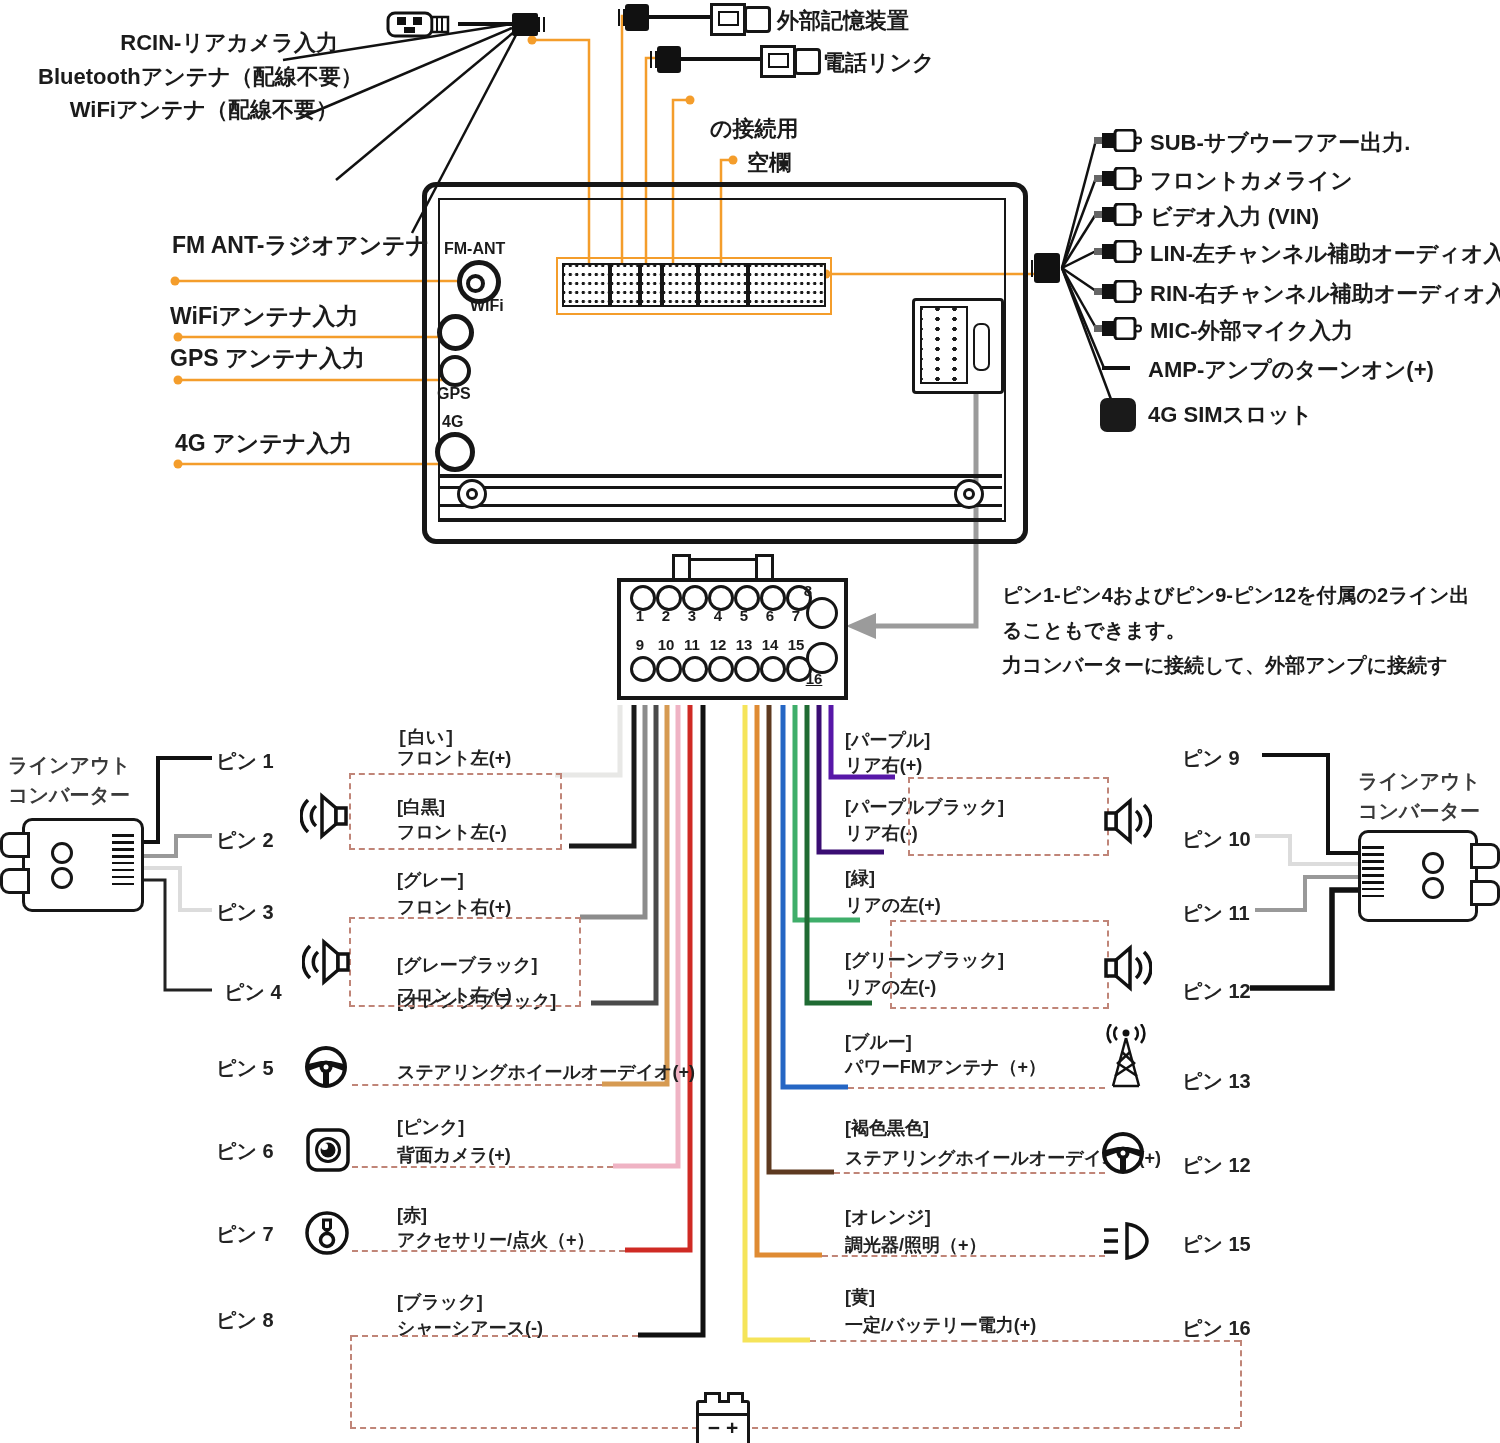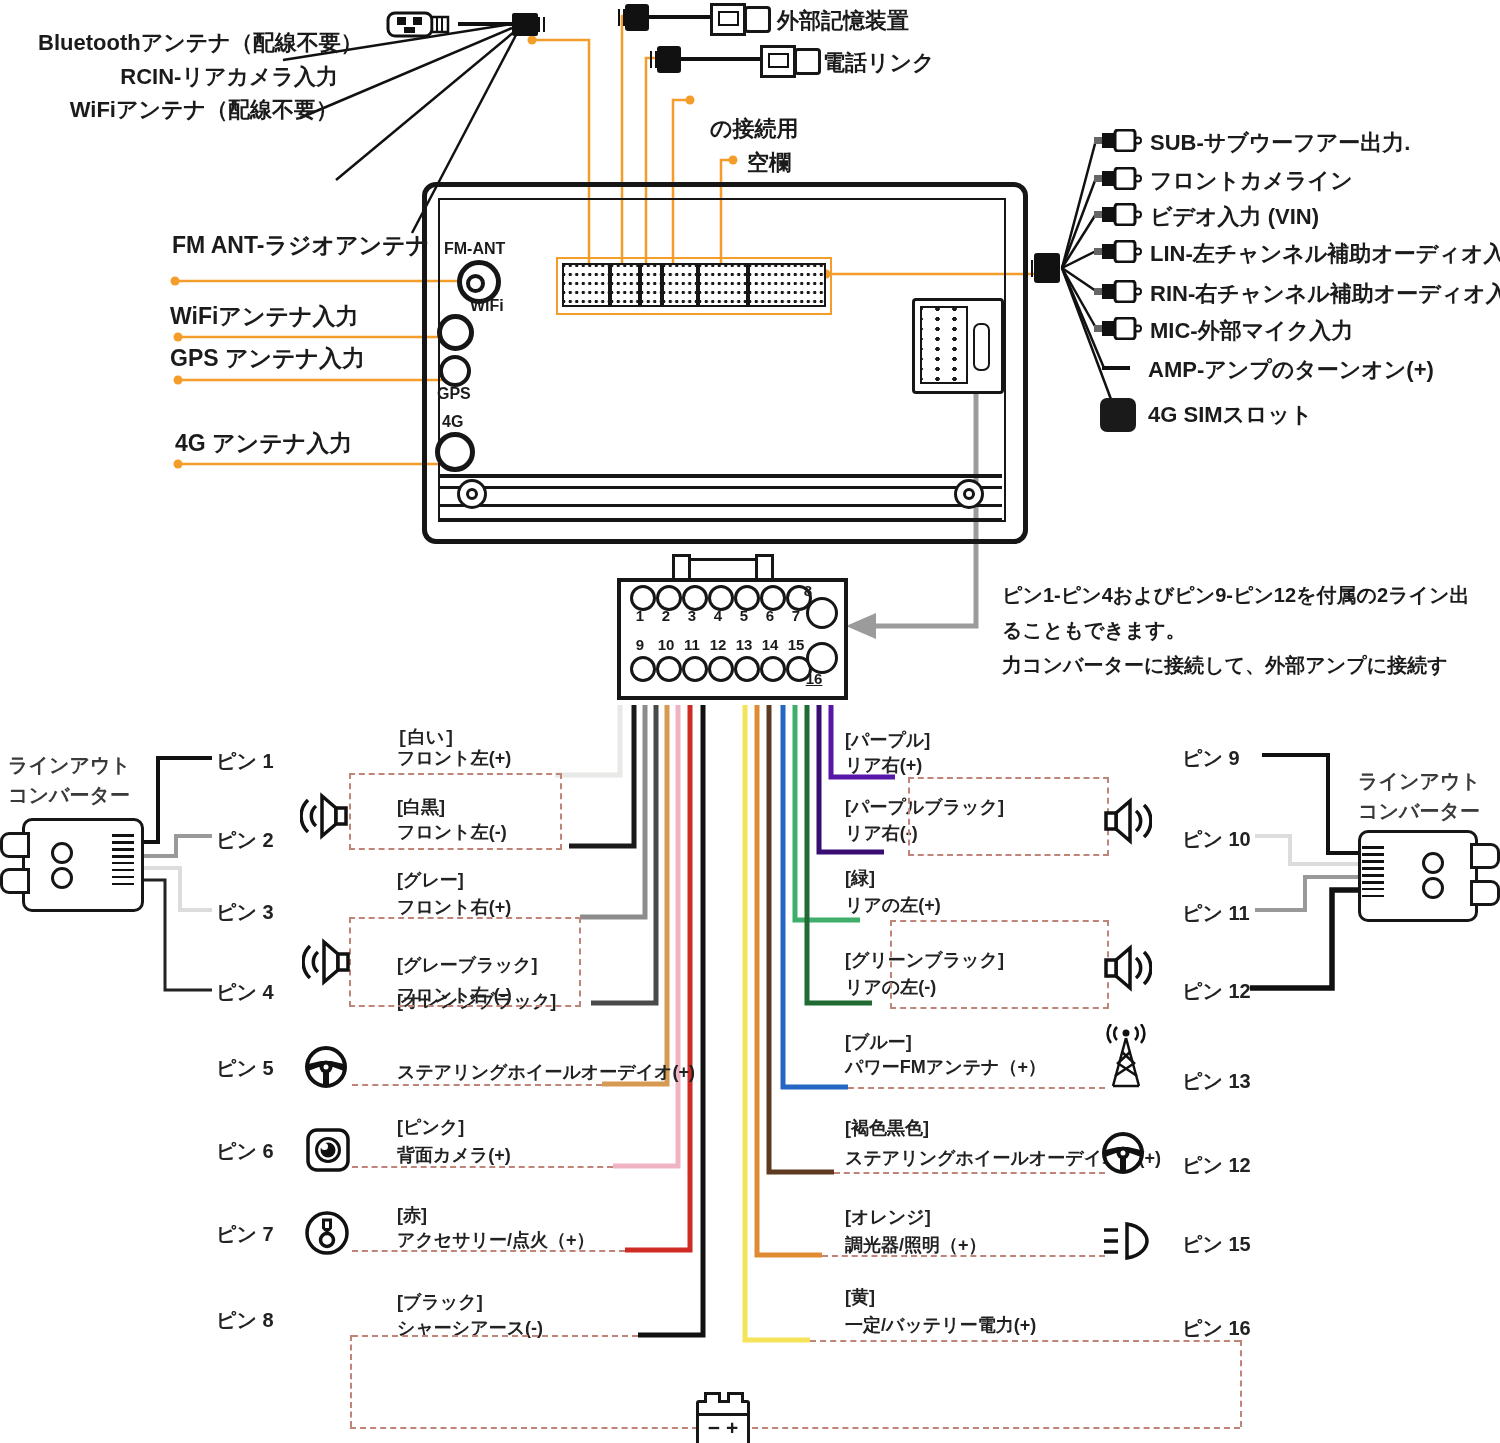--- a/index.html
+++ b/index.html
@@ -118,22 +118,22 @@
       <polyline points="138,868 180,868 180,910 212,910" style="stroke: rgb(220, 220, 220);"></polyline>
       <polyline stroke-width="3" points="138,880 165,880 165,990 212,990" style="stroke: rgb(34, 34, 34);"></polyline>
       <polyline points="1262,755 1328,755 1328,853 1360,853" style="stroke: rgb(17, 17, 17);"></polyline>
       <polyline points="1255,836 1290,836 1290,864 1360,864" style="stroke: rgb(220, 220, 220);"></polyline>
       <polyline points="1255,910 1305,910 1305,877 1360,877" style="stroke: rgb(153, 153, 153);"></polyline>
       <polyline stroke-width="5.5" points="1250,988 1332,988 1332,890 1360,890" style="stroke: rgb(17, 17, 17);"></polyline>
     </g>
   </svg>
 
   <div class="abs" style="left:38px;top:26px;width:300px;text-align:right;line-height:33.5px;">
+    <div class="lbl">RCIN-リアカメラ入力</div>
     <div class="lbl">Bluetoothアンテナ（配線不要）</div>
-    <div class="lbl">RCIN-リアカメラ入力</div>
     <div class="lbl">WiFiアンテナ（配線不要）</div>
   </div>
   <svg class="abs" style="left:386px;top:10px" width="76" height="30" viewBox="0 0 76 30">
     <rect x="2" y="3" width="44" height="23" rx="7" fill="#fff" stroke="#111" stroke-width="3"></rect>
     <rect x="11" y="7" width="9" height="8" fill="#111"></rect>
       <rect x="27" y="7" width="9" height="8" fill="#111"></rect>
     <rect x="18" y="17" width="11" height="6" fill="#111"></rect>
     <rect x="46" y="7" width="16" height="15" fill="#fff" stroke="#111" stroke-width="2.5"></rect>
     <line x1="51" y1="7" x2="51" y2="22" stroke="#111" stroke-width="2"></line>
     <line x1="56" y1="7" x2="56" y2="22" stroke="#111" stroke-width="2"></line>
@@ -316,21 +316,21 @@
   <div class="abs" style="left:1358px;top:830px;width:114px;height:86px;border:3.5px solid #161616;border-radius:10px;background:#fff;"></div>
   <div class="abs" style="left:1470px;top:843px;width:24px;height:20px;border:3px solid #161616;border-radius:0 9px 9px 0;background:#fff;"></div>
   <div class="abs" style="left:1470px;top:880px;width:24px;height:20px;border:3px solid #161616;border-radius:0 9px 9px 0;background:#fff;"></div>
   <div class="abs circ" style="left:1422px;top:852px;width:16px;height:16px;"></div>
   <div class="abs circ" style="left:1422px;top:877px;width:16px;height:16px;"></div>
   <div class="abs teethH" style="left:1362px;top:846px;width:22px;height:56px;"></div>
 
   <div class="abs plbl" style="left:216px;top:748px;">ピン 1</div>
   <div class="abs plbl" style="left:216px;top:827px;">ピン 2</div>
   <div class="abs plbl" style="left:216px;top:899px;">ピン 3</div>
-  <div class="abs plbl" style="left:216px;top:979px;">ピン 4</div>
+  <div class="abs plbl" style="left:224px;top:979px;">ピン 4</div>
   <div class="abs plbl" style="left:216px;top:1055px;">ピン 5</div>
   <div class="abs plbl" style="left:216px;top:1138px;">ピン 6</div>
   <div class="abs plbl" style="left:216px;top:1221px;">ピン 7</div>
   <div class="abs plbl" style="left:216px;top:1307px;">ピン 8</div>
 
   <div class="abs plbl" style="left:1182px;top:745px;">ピン 9</div>
   <div class="abs plbl" style="left:1182px;top:826px;">ピン 10</div>
   <div class="abs plbl" style="left:1182px;top:900px;">ピン 11</div>
   <div class="abs plbl" style="left:1182px;top:978px;">ピン 12</div>
   <div class="abs plbl" style="left:1182px;top:1068px;">ピン 13</div>

